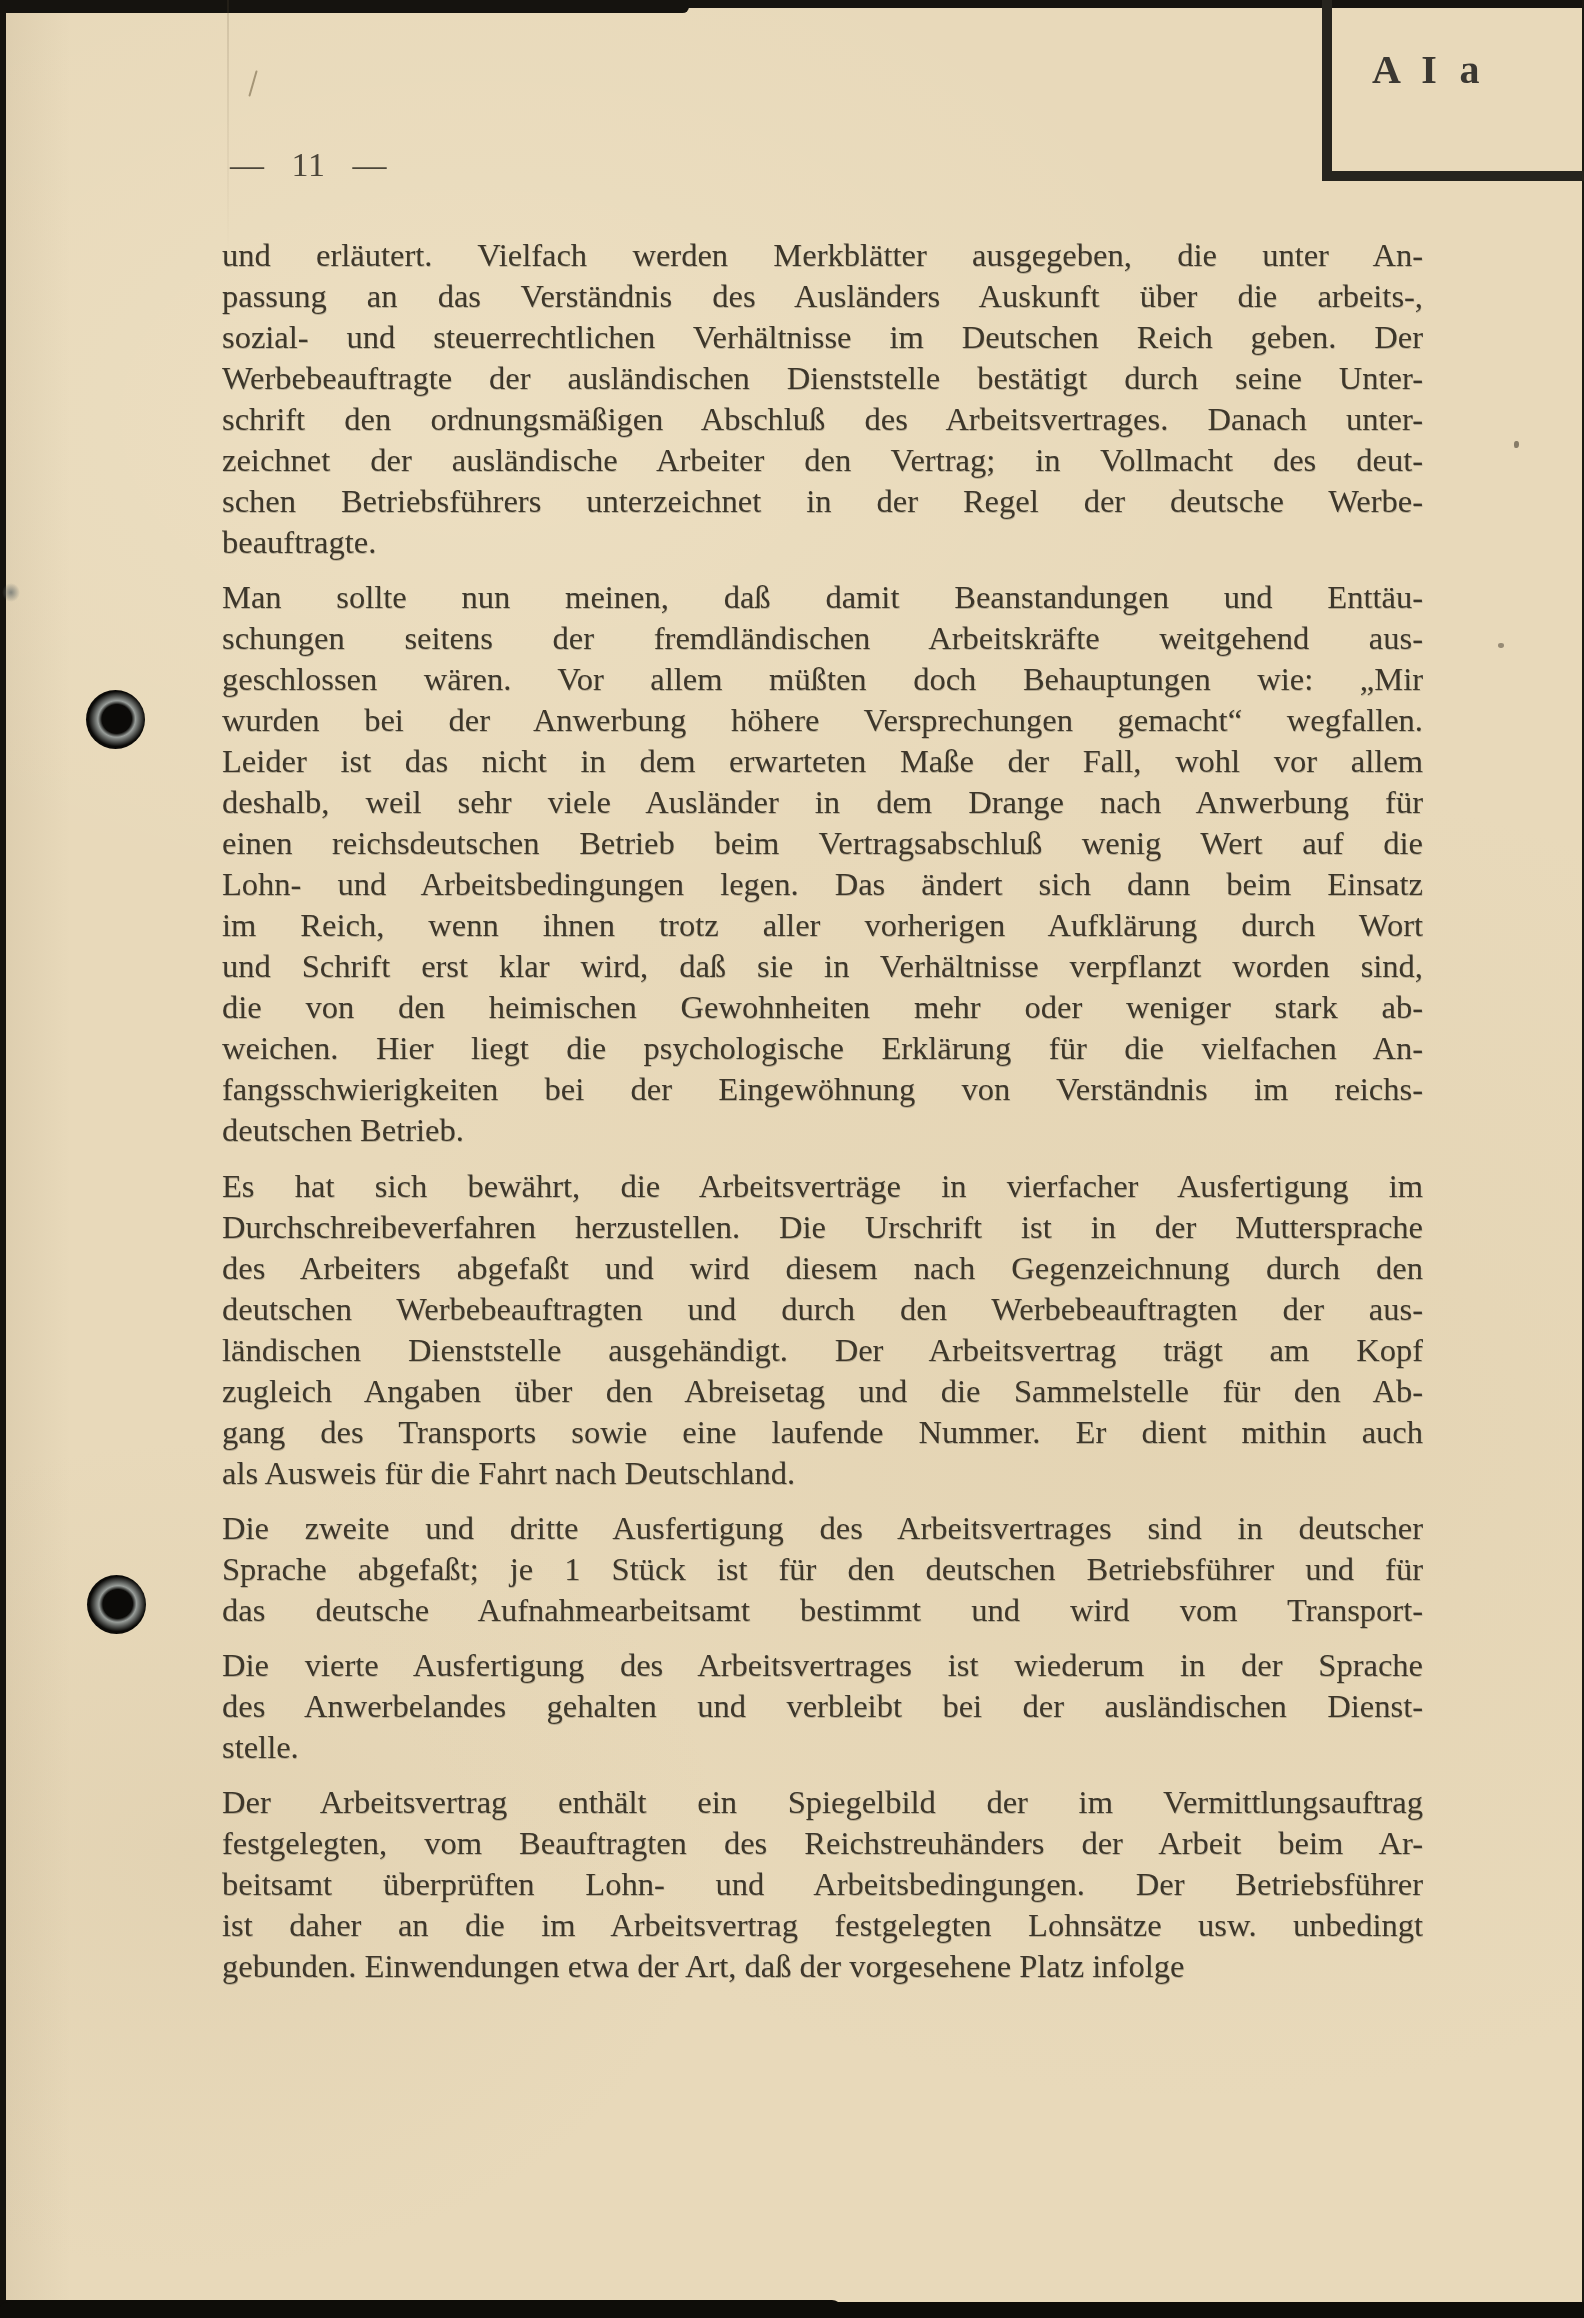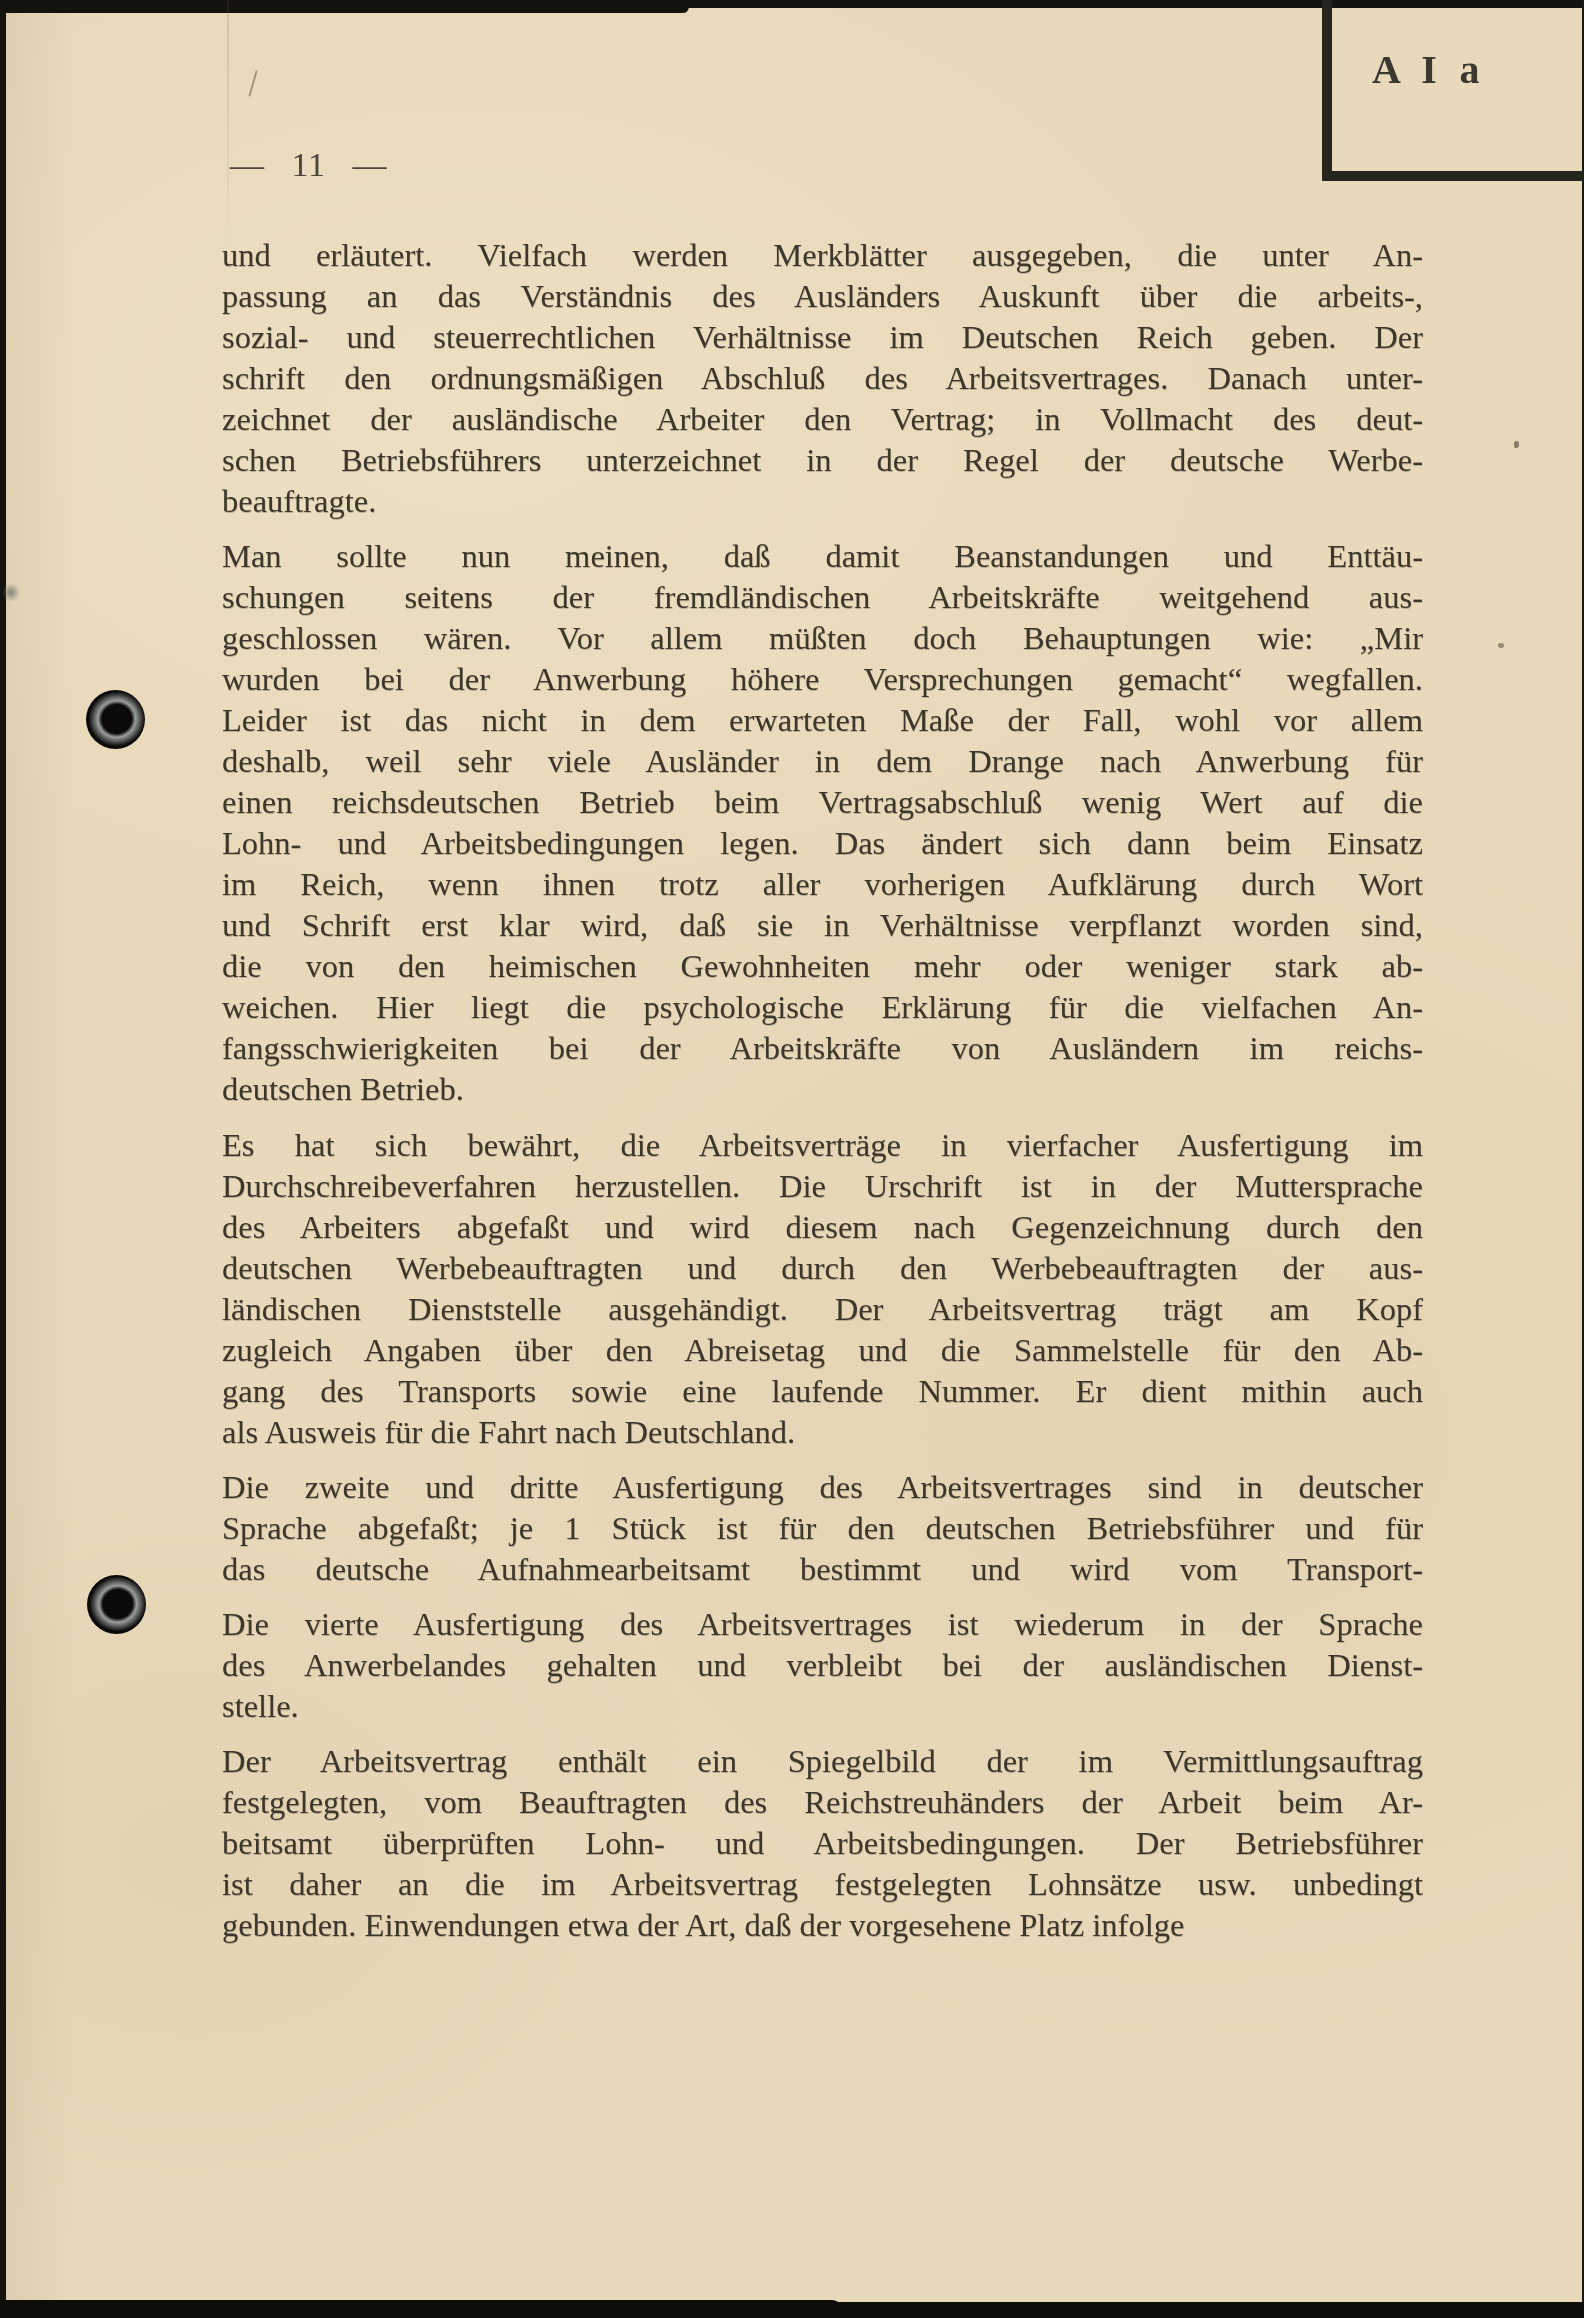--- a/index.html
+++ b/index.html
@@ -177,39 +177,40 @@
     <span class="class-label">A I a</span>
   </div>
 
   <div class="page-number">— 11 —</div>
 
   <div class="text-block">
       <div class="paragraph">
         <div class="line">und erläutert. Vielfach werden Merkblätter ausgegeben, die unter An-</div>
         <div class="line">passung an das Verständnis des Ausländers Auskunft über die arbeits-,</div>
         <div class="line">sozial- und steuerrechtlichen Verhältnisse im Deutschen Reich geben. Der</div>
+        <div class="line">Werbebeauftragte der ausländischen Dienststelle bestätigt durch seine Unter-</div>
         <div class="line">schrift den ordnungsmäßigen Abschluß des Arbeitsvertrages. Danach unter-</div>
         <div class="line">zeichnet der ausländische Arbeiter den Vertrag; in Vollmacht des deut-</div>
         <div class="line">schen Betriebsführers unterzeichnet in der Regel der deutsche Werbe-</div>
         <div class="line last">beauftragte.</div>
       </div>
       <div class="paragraph">
         <div class="line">Man sollte nun meinen, daß damit Beanstandungen und Enttäu-</div>
         <div class="line">schungen seitens der fremdländischen Arbeitskräfte weitgehend aus-</div>
         <div class="line">geschlossen wären. Vor allem müßten doch Behauptungen wie: „Mir</div>
         <div class="line">wurden bei der Anwerbung höhere Versprechungen gemacht“ wegfallen.</div>
         <div class="line">Leider ist das nicht in dem erwarteten Maße der Fall, wohl vor allem</div>
         <div class="line">deshalb, weil sehr viele Ausländer in dem Drange nach Anwerbung für</div>
         <div class="line">einen reichsdeutschen Betrieb beim Vertragsabschluß wenig Wert auf die</div>
         <div class="line">Lohn- und Arbeitsbedingungen legen. Das ändert sich dann beim Einsatz</div>
         <div class="line">im Reich, wenn ihnen trotz aller vorherigen Aufklärung durch Wort</div>
         <div class="line">und Schrift erst klar wird, daß sie in Verhältnisse verpflanzt worden sind,</div>
         <div class="line">die von den heimischen Gewohnheiten mehr oder weniger stark ab-</div>
         <div class="line">weichen. Hier liegt die psychologische Erklärung für die vielfachen An-</div>
-        <div class="line">fangsschwierigkeiten bei der Arbeitskräfte von Ausländern im reichs-</div>
+        <div class="line">fangsschwierigkeiten bei der Eingewöhnung von Verständnis im reichs-</div>
         <div class="line last">deutschen Betrieb.</div>
       </div>
       <div class="paragraph">
         <div class="line">Es hat sich bewährt, die Arbeitsverträge in vierfacher Ausfertigung im</div>
         <div class="line">Durchschreibeverfahren herzustellen. Die Urschrift ist in der Muttersprache</div>
         <div class="line">des Arbeiters abgefaßt und wird diesem nach Gegenzeichnung durch den</div>
         <div class="line">deutschen Werbebeauftragten und durch den Werbebeauftragten der aus-</div>
         <div class="line">ländischen Dienststelle ausgehändigt. Der Arbeitsvertrag trägt am Kopf</div>
         <div class="line">zugleich Angaben über den Abreisetag und die Sammelstelle für den Ab-</div>
         <div class="line">gang des Transports sowie eine laufende Nummer. Er dient mithin auch</div>

